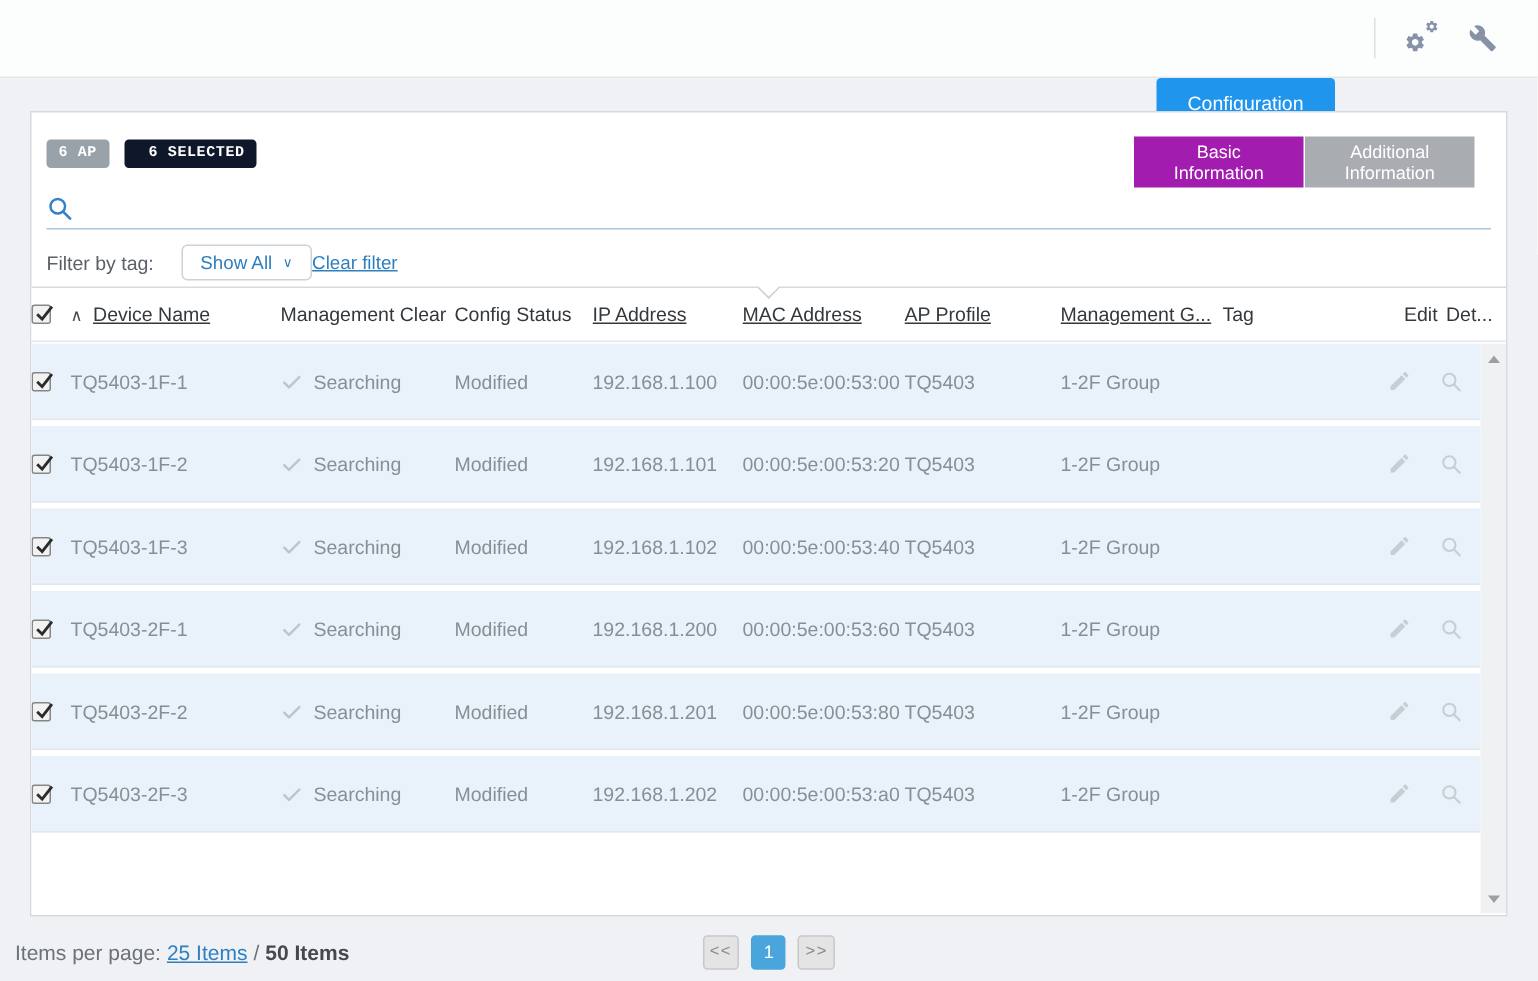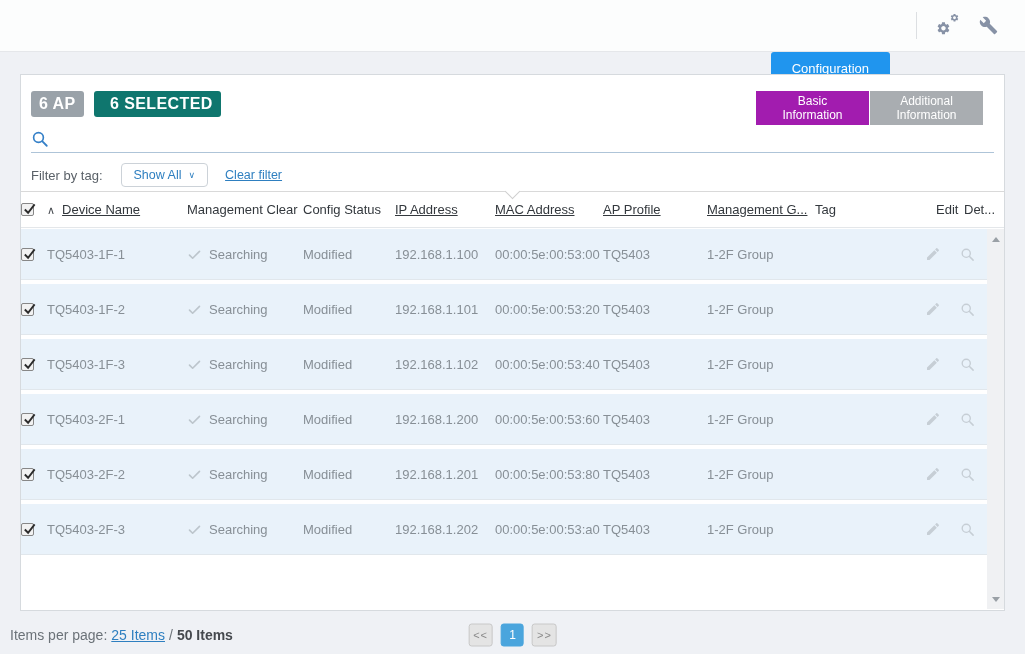--- a/index.html
+++ b/index.html
@@ -19,46 +19,46 @@
   .topbar-divider { position:absolute; right:108px; top:12px; width:1px; height:27px; background:#dcdfe2; }
   .top-icon { position:absolute; top:12px; width:26px; height:26px; display:flex;
               align-items:center; justify-content:center; cursor:pointer; }
   .top-icon.gears { right:64px; }
   .top-icon.wrench { right:24px; }
 
   
   .panel { position:absolute; left:20px; top:74px; width:985px; height:537px;
            background:#fff; border:1px solid #d6dade; }
 
-  .badge { display:inline-flex; align-items:center; color:#fff; font-size:16px; font-weight:bold;
-           letter-spacing:.4px; padding:4px 8px; border-radius:3px; margin-right:6px; }
+  .badge { display:inline-flex; align-items:center; color:#fff; font-size:10px; font-weight:bold;
+           letter-spacing:.4px; padding:4px 8px; border-radius:3px; margin-right:6px;font-family:Liberation Mono, monospace; }
   .badges { position:absolute; left:10px; top:16px; }
   .badge.ap { background:#9aa2a9; }
-  .badge.selected { background:#0f766e;padding-left:16px; }
+  .badge.selected { background:#0f172a;padding-left:16px; }
 
   .tabs { position:absolute; right:21px; top:16px; display:flex; }
   .tab { width:113px; height:34px; display:flex; align-items:center; justify-content:center;
          text-align:center; color:#fff; font-size:12px; line-height:14px; cursor:pointer;
          white-space:pre-line; }
   .tab.active { background:#a21caf; }
   .tab.inactive { background:#a9adb1; margin-left:1px; }
 
   .search-row { position:absolute; left:10px; right:10px; top:50px; height:28px;
                 display:flex; align-items:center; border-bottom:1px solid #aec4d8; }
   .search-row input { border:none; outline:none; flex:1; font-size:13px; color:#5a6168;
                 font-family:inherit; margin-left:12px; background:transparent; }
   .search-row input::placeholder { color:#9aa2a9; }
 
   .filter-row { position:absolute; left:10px; top:84px; height:32px; display:flex; align-items:center; }
   .filter-label { font-size:13px; color:#5a6168; margin-right:18px; }
   .dropdown { display:flex; align-items:center; gap:7px; border:1px solid #ccd2d8; border-radius:4px;
               background:#fff; color:#2e7fc0; font-size:12.5px; padding:4px 12px; cursor:pointer;
               font-family:inherit; }
   .dropdown .chev { font-size:9px; }
-  .clear-filter { margin-left:17px; font-size:12.5px; color:#2e7fc0; text-decoration:underline; cursor:pointer; }
+  .clear-filter { font-size:12.5px; color:#2e7fc0; text-decoration:underline; cursor:pointer; }
 
   
   .thead { position:absolute; left:0; top:116px; width:983px; height:37px;
            border-top:1px solid #d9d9d9; border-bottom:1px solid #e4e7ea; background:#fff; }
   .notch { position:absolute; left:486px; top:-6px; width:11px; height:11px; background:#fff;
            transform:rotate(45deg); border-right:1px solid #cfcfcf; border-bottom:1px solid #cfcfcf; }
   .grid { display:grid; height:100%; align-items:center; 
           grid-template-columns:26px 140px 116px 92px 100px 108px 104px 108px 78px 1fr 28px 40px; }
   .th { font-size:13px; color:#33383d; white-space:nowrap; overflow:hidden; }
   .th.sortable { text-decoration:underline; cursor:pointer; }

